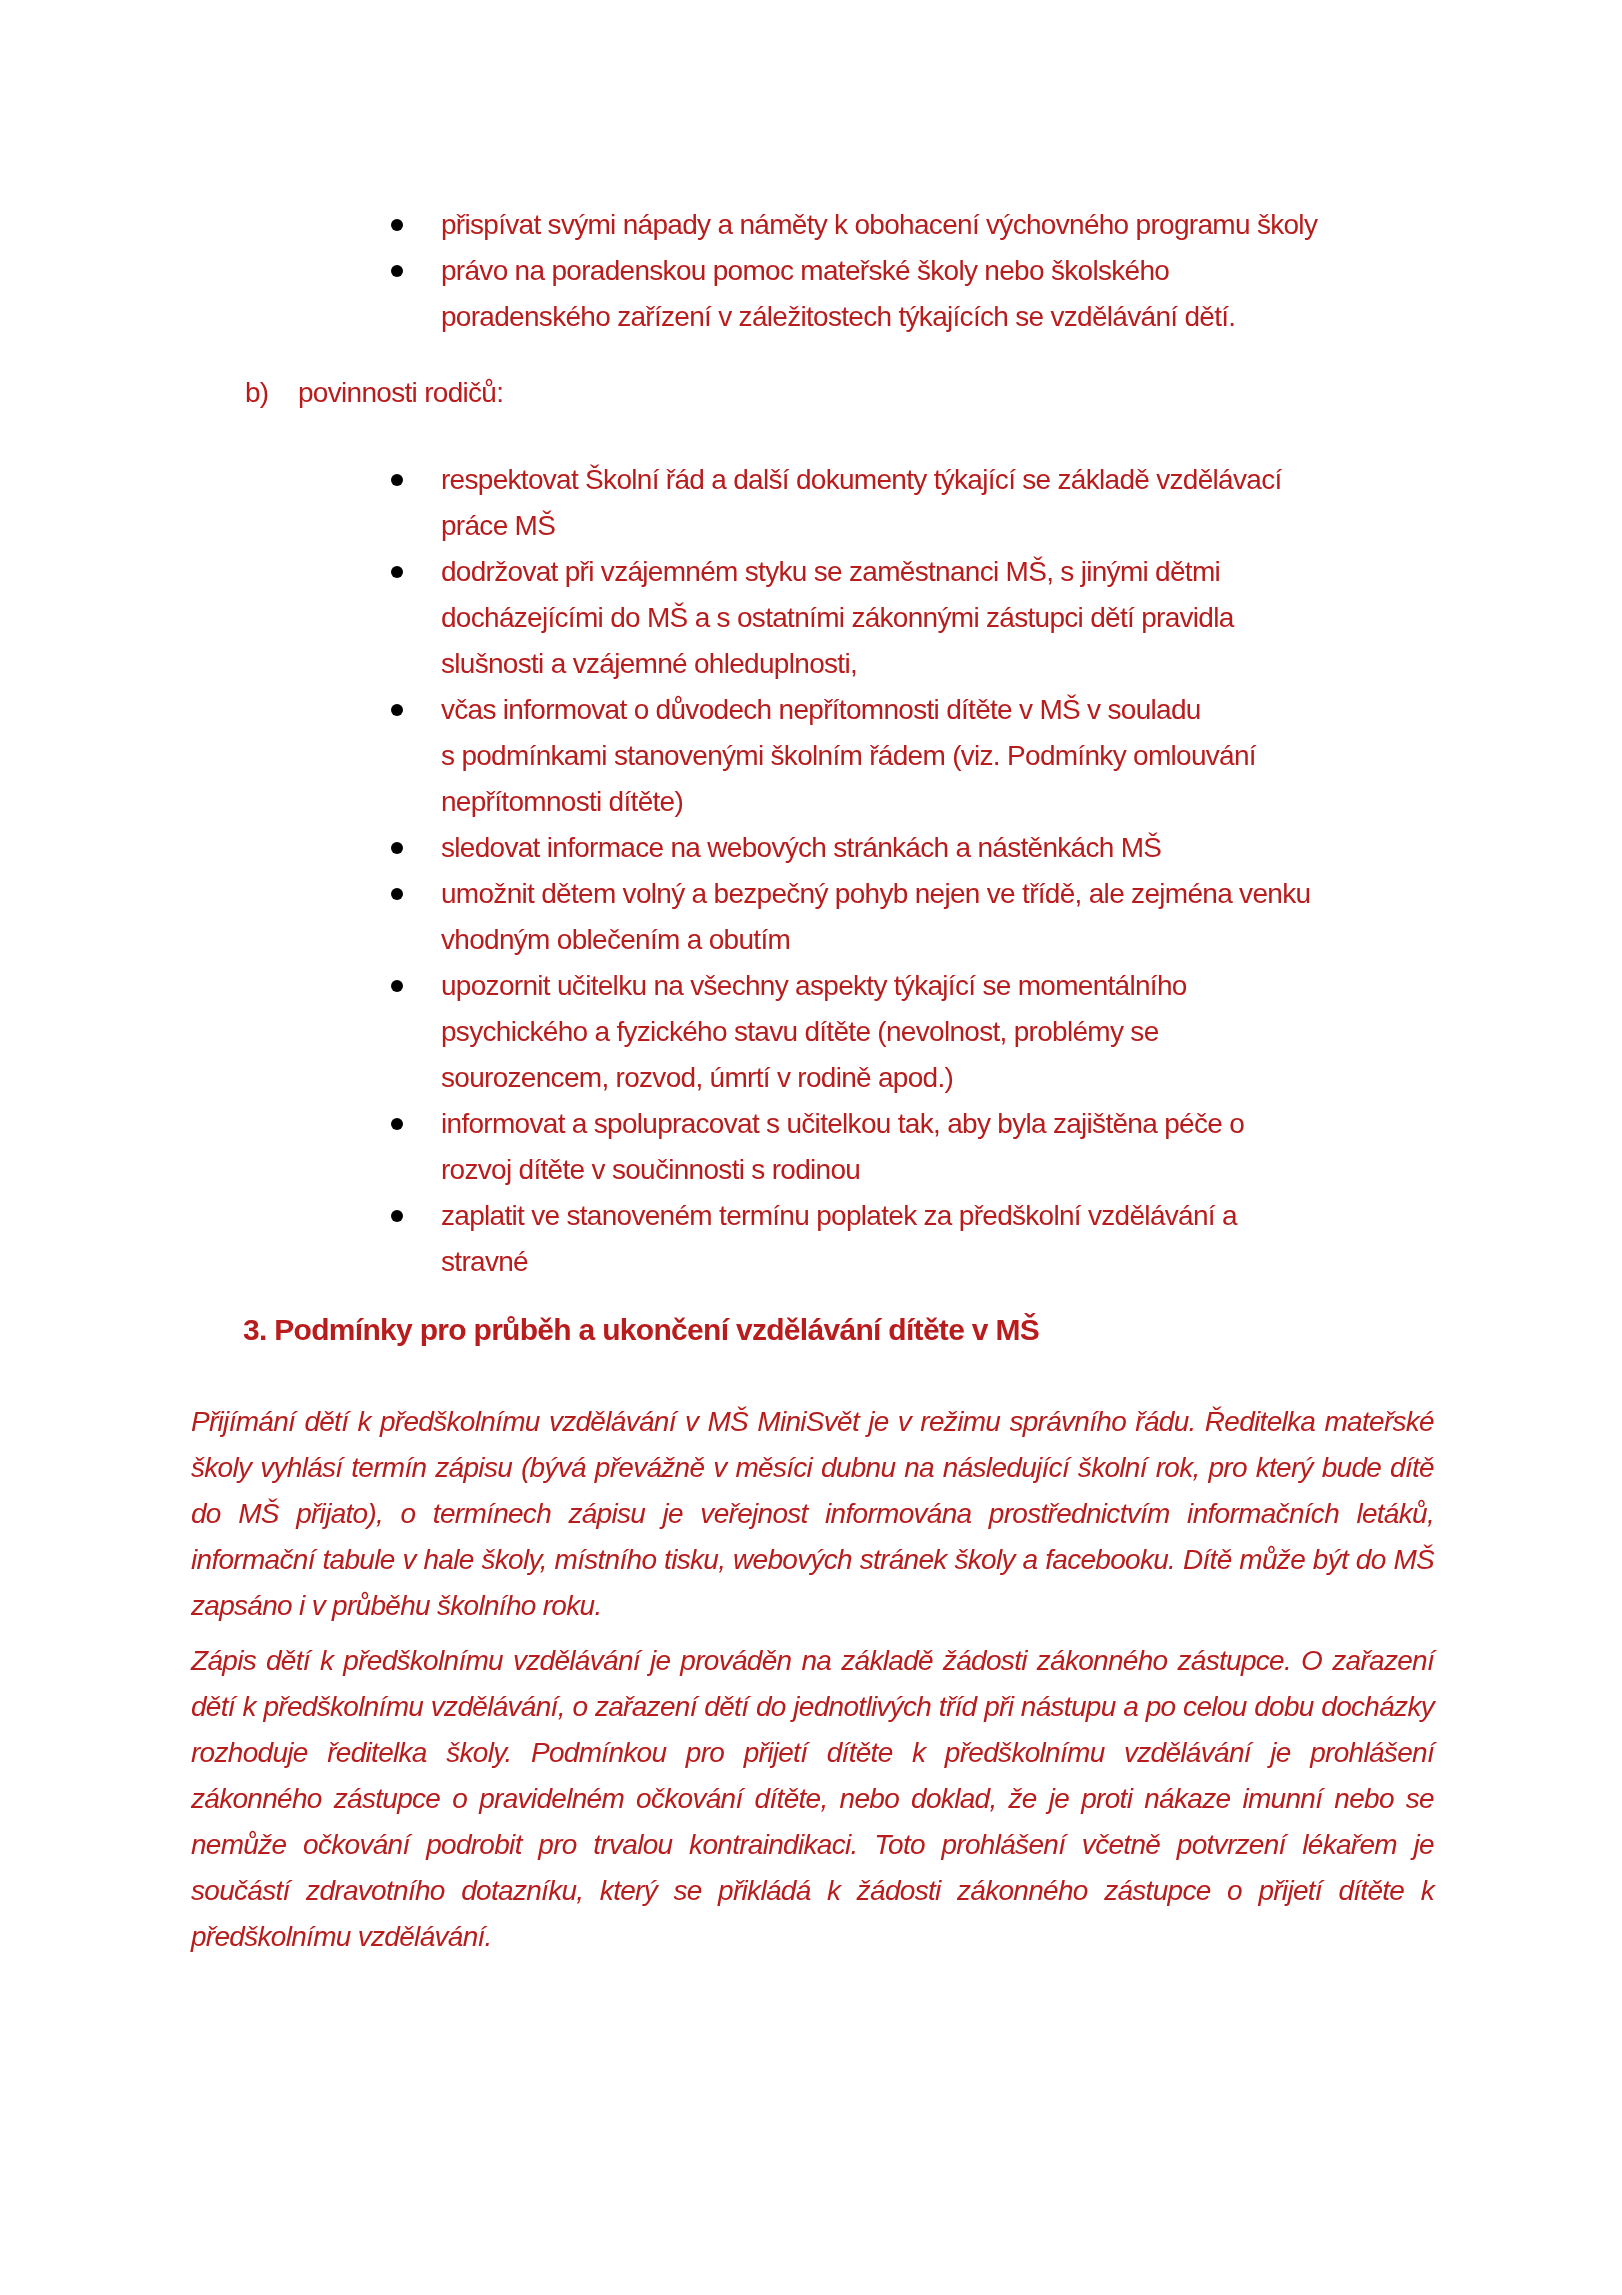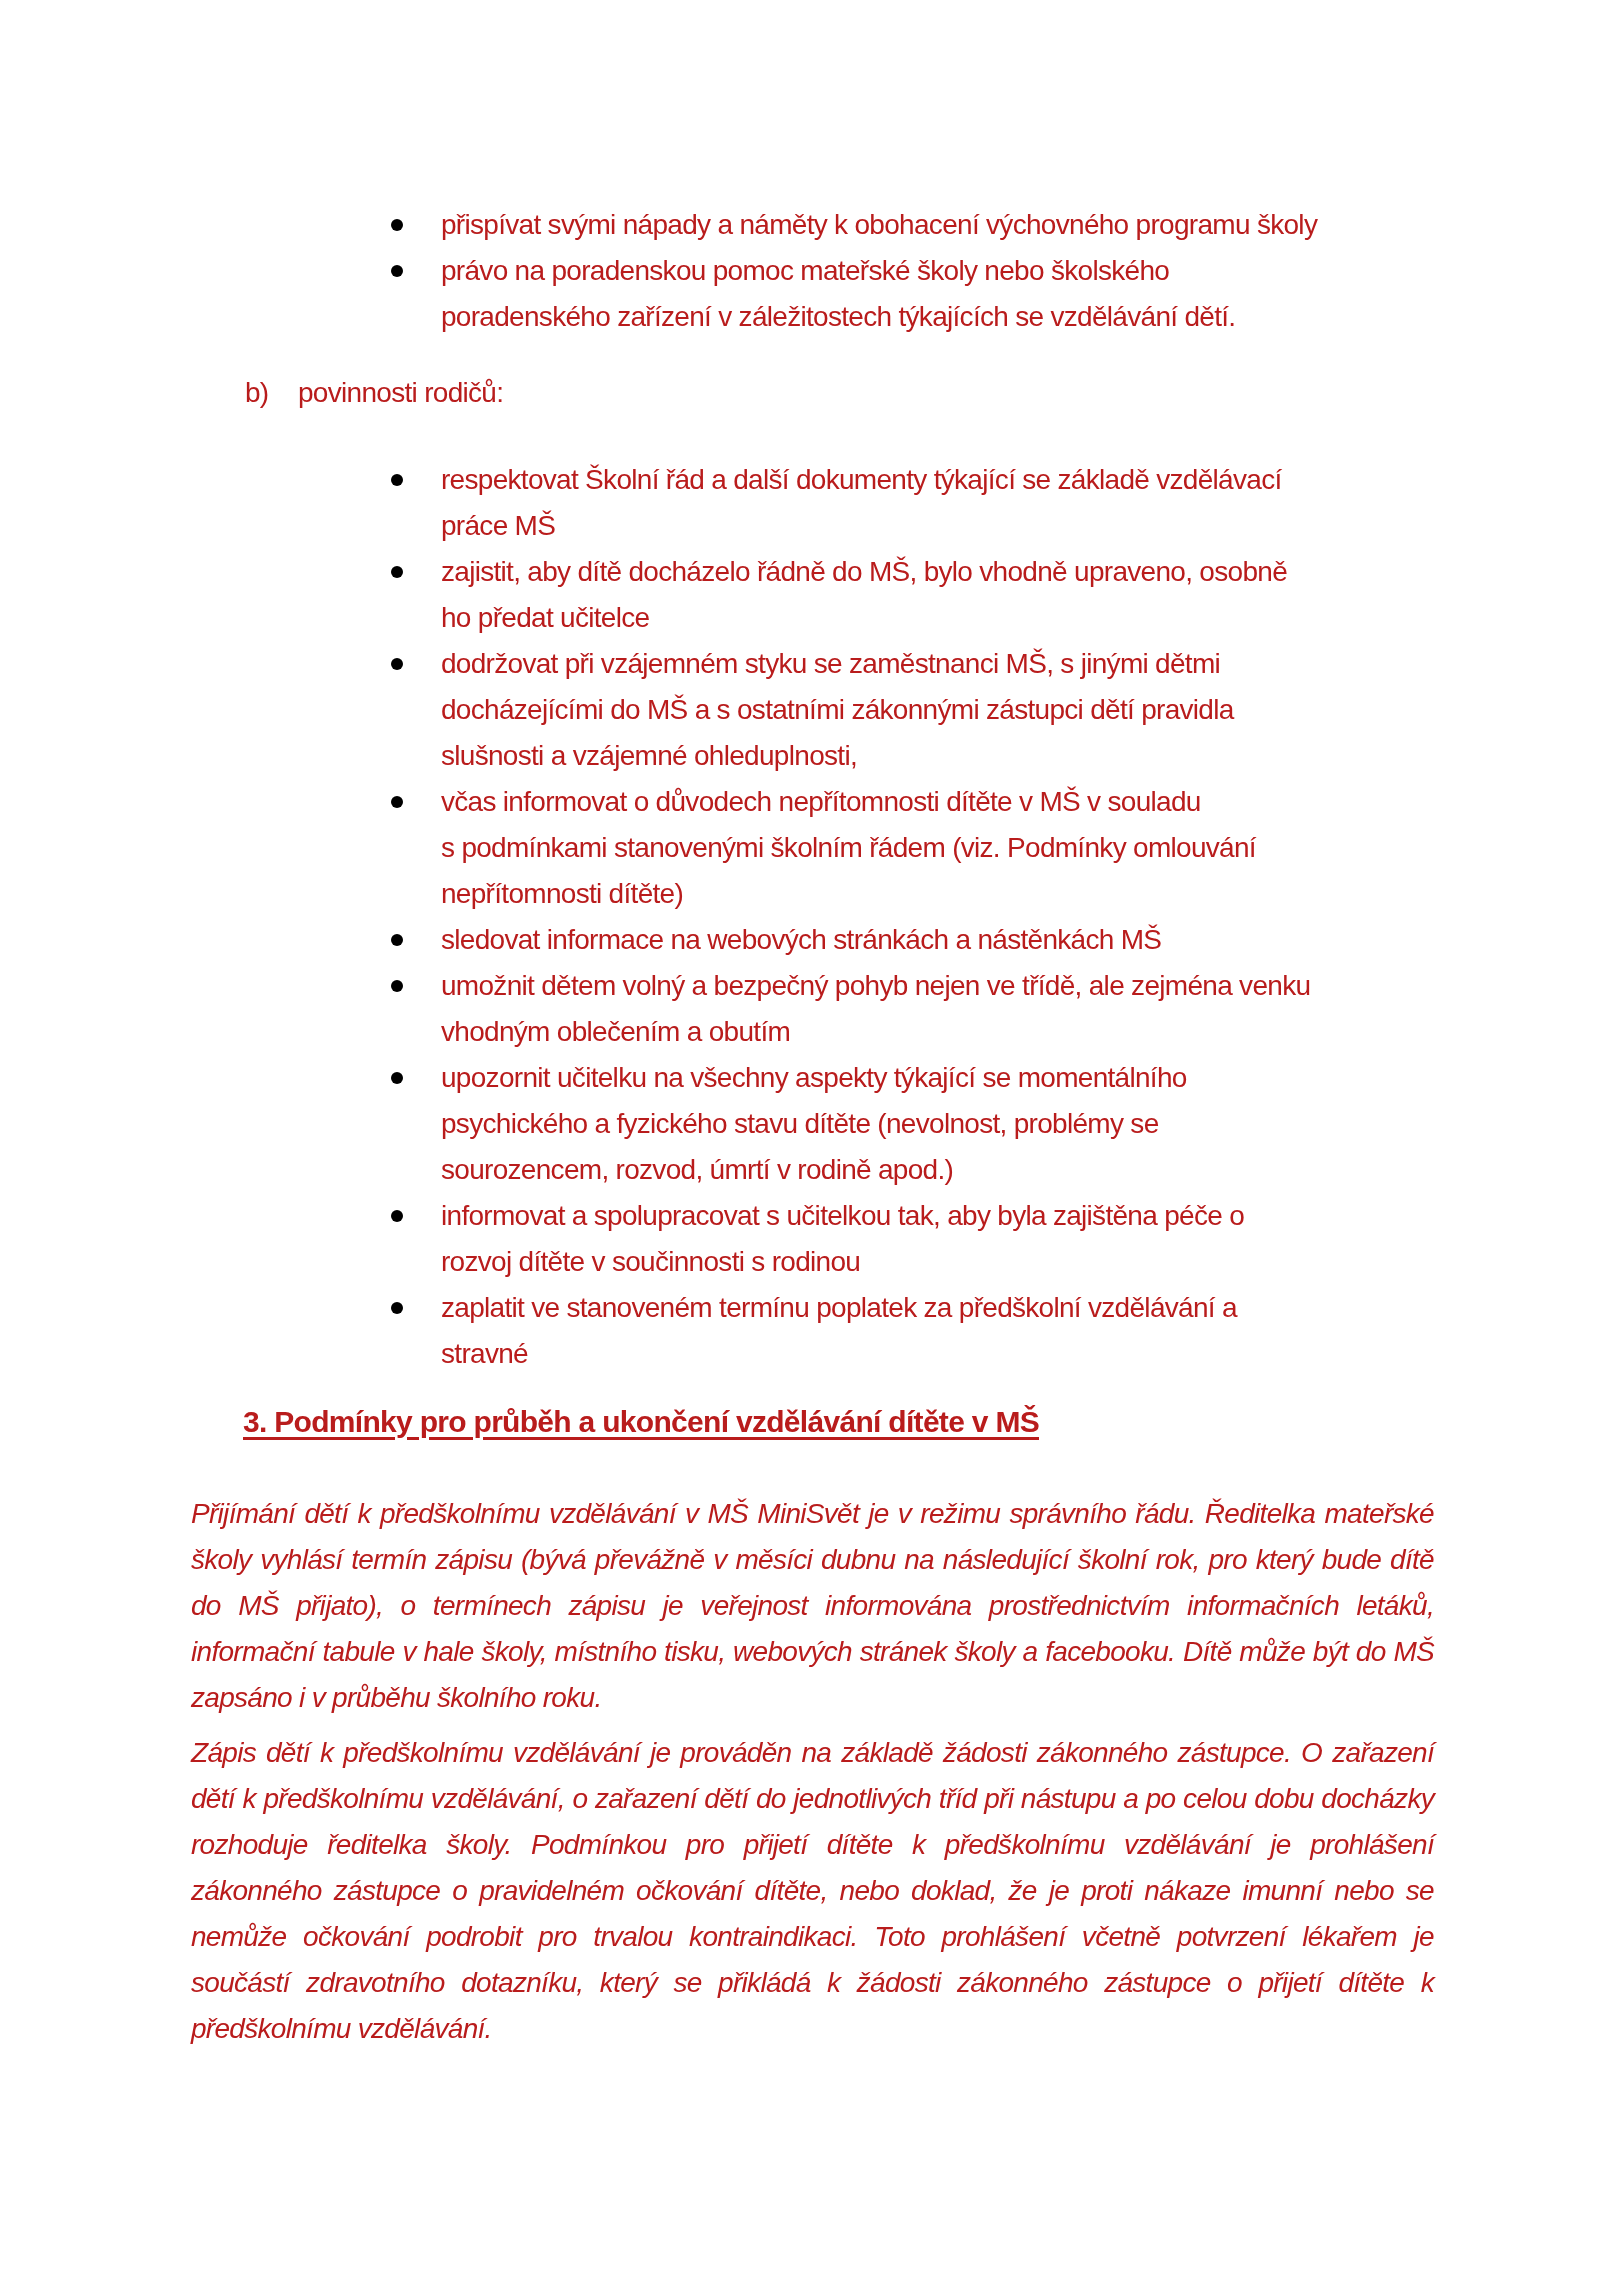--- a/index.html
+++ b/index.html
@@ -49,21 +49,20 @@
     left: 54px;
     top: 0;
   }
   ul.duties { margin-top: 41px; }
   h2.section-heading {
     margin: 21.6px 0 0 52px;
     font-size: 30px;
     font-weight: bold;
     line-height: 46px;
     letter-spacing: -0.7px;
-    text-decoration: underline;
     text-decoration-thickness: 2.6px;
     text-underline-offset: 4.6px;
   }
   p.body-paragraph {
     margin: 0;
     text-align: justify;
     width: 1243px;
     font-style: italic;
   }
   p.para-1 { margin-top: 46px; }
@@ -80,22 +79,20 @@
 poradenského zařízení v záležitostech týkajících se vzdělávání dětí.</li>
   </ul>
 
   <div class="sub-heading">
     <span class="sub-label">b)</span><span>povinnosti rodičů:</span>
   </div>
 
   <ul class="bullet-list duties">
     <li>respektovat Školní řád a další dokumenty týkající se základě vzdělávací
 práce MŠ</li>
-    <li>zajistit, aby dítě docházelo řádně do MŠ, bylo vhodně upraveno, osobně
-ho předat učitelce</li>
     <li>dodržovat při vzájemném styku se zaměstnanci MŠ, s jinými dětmi
 docházejícími do MŠ a s ostatními zákonnými zástupci dětí pravidla
 slušnosti a vzájemné ohleduplnosti,</li>
     <li>včas informovat o důvodech nepřítomnosti dítěte v MŠ v souladu
 s podmínkami stanovenými školním řádem (viz. Podmínky omlouvání
 nepřítomnosti dítěte)</li>
     <li>sledovat informace na webových stránkách a nástěnkách MŠ</li>
     <li>umožnit dětem volný a bezpečný pohyb nejen ve třídě, ale zejména venku
 vhodným oblečením a obutím</li>
     <li>upozornit učitelku na všechny aspekty týkající se momentálního

